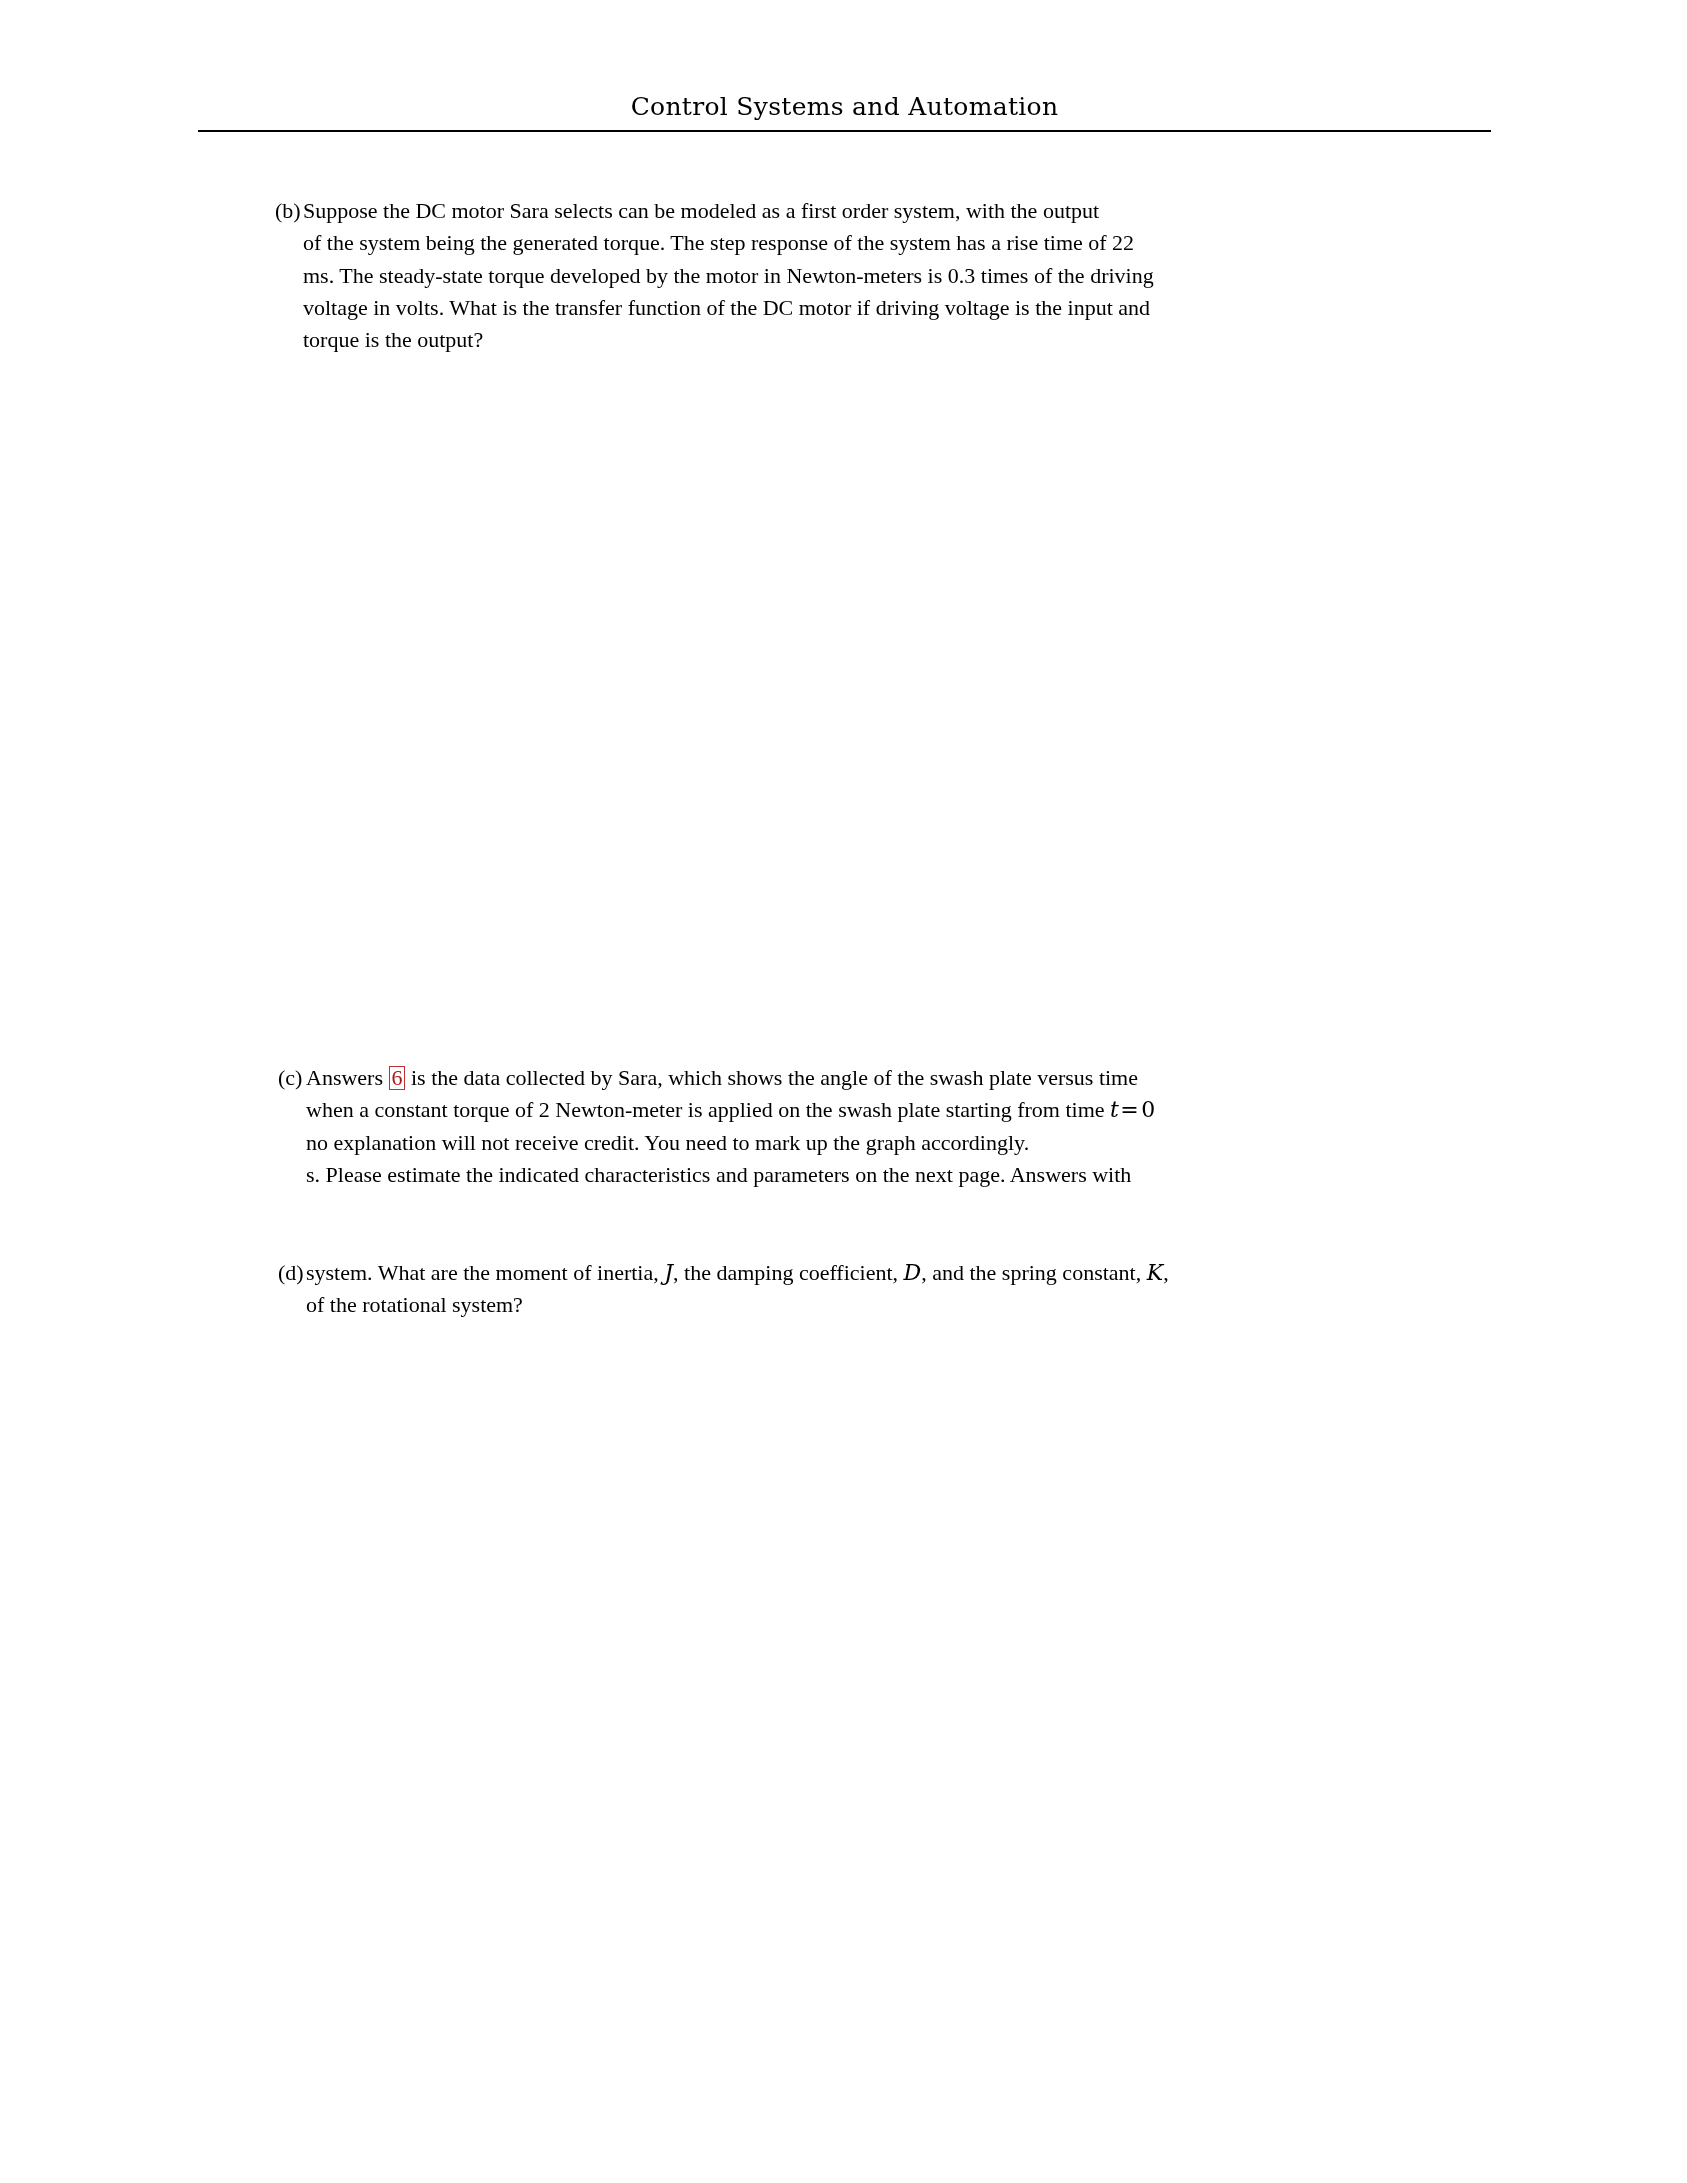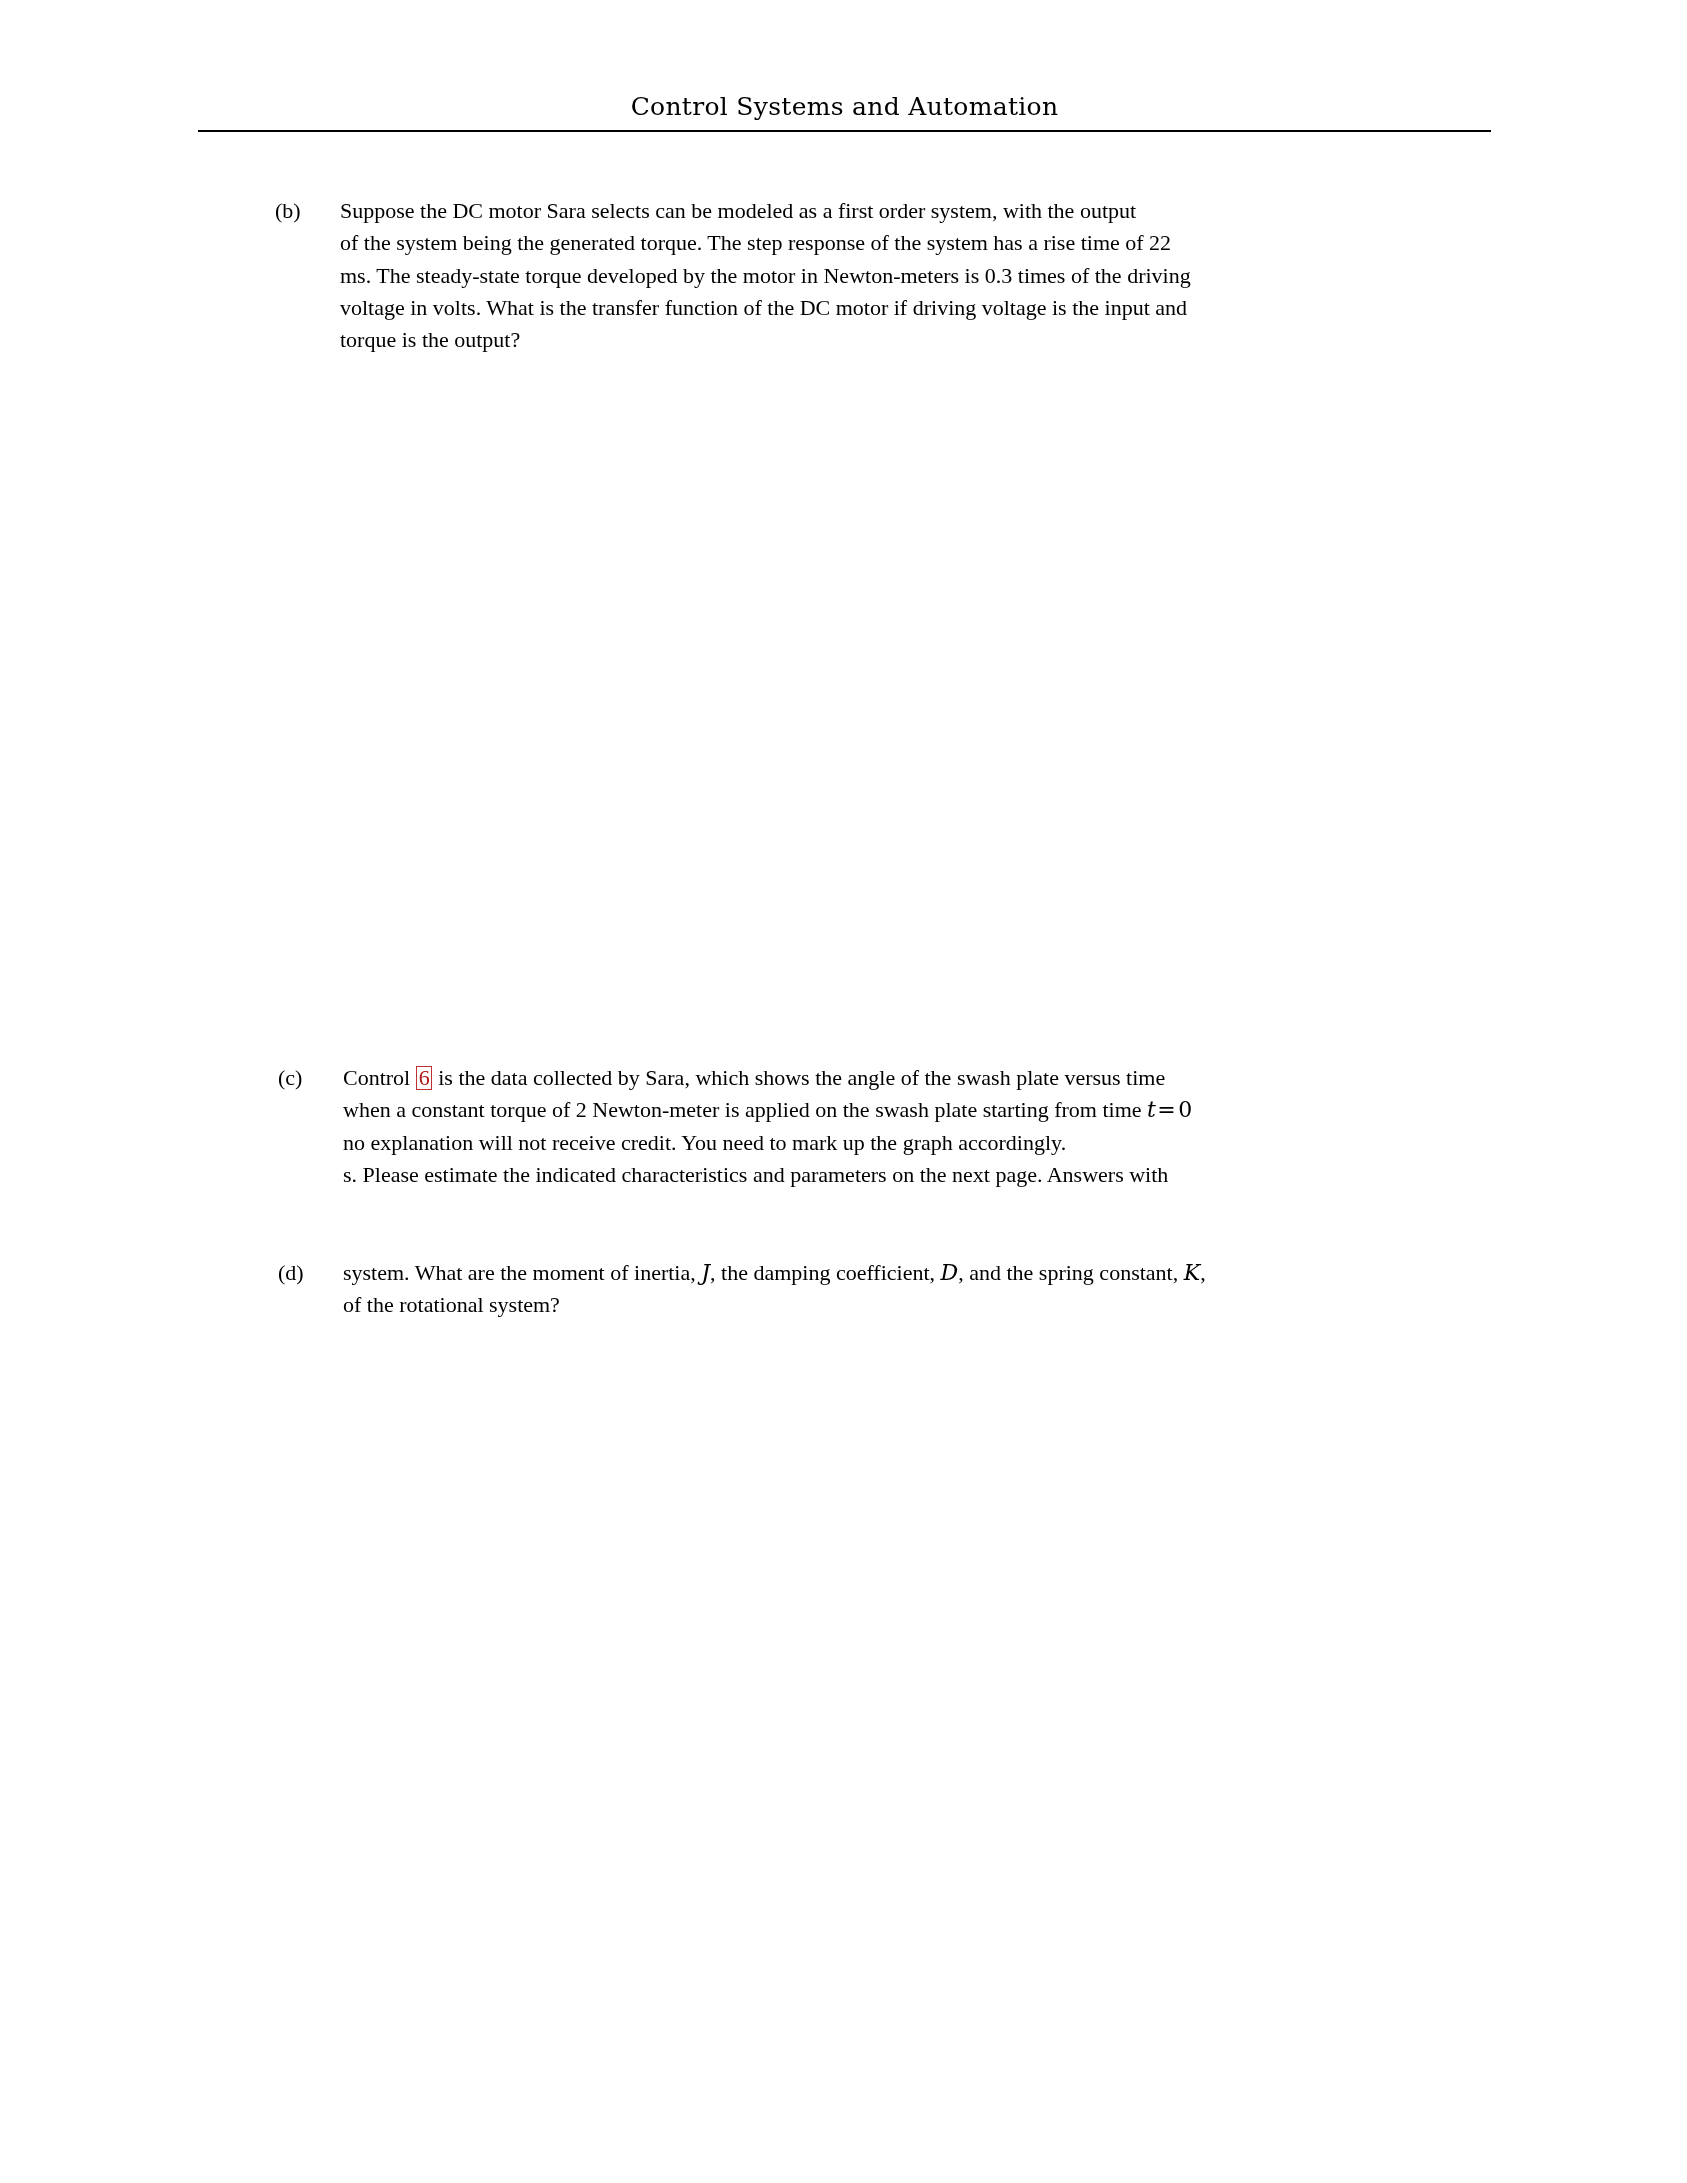--- a/index.html
+++ b/index.html
@@ -53,21 +53,21 @@
     text-justify: inter-word;
   }
   .item .label {
     position: absolute;
     left: 0;
     top: 0;
     width: 44px;
     text-align: left;
   }
   .item .content {
-    margin-left: 65px;
+    margin-left: 28px;
     display: block;
   }
   .item .content p {
     margin: 0;
   }
   
   #item-b {
     top: 195px;
     left: 275px;
     width: 1191px;
@@ -127,21 +127,21 @@
       <p>ms. The steady-state torque developed by the motor in Newton-meters is 0.3 times of the driving</p>
       <p>voltage in volts. What is the transfer function of the DC motor if driving voltage is the input and</p>
       <p>torque is the output?</p>
     </span>
   </div>
 
   <div class="item" id="item-c">
     <span class="label">(c)</span>
     <span class="content">
       <p>
-        <span>Control</span>
+        <span>Answers</span>
         <span class="ref">6</span>
         <span>is the data collected by Sara, which shows the angle of the swash plate versus time</span>
       </p>
       <p>
         <span>when a constant torque of 2 Newton-meter is applied on the swash plate starting from time</span>
         <span class="nowrap">
           <span class="mi">t</span><span class="mo">=</span><span class="mo">0</span>
         </span>
       </p>
       <p>no explanation will not receive credit. You need to mark up the graph accordingly.</p>

